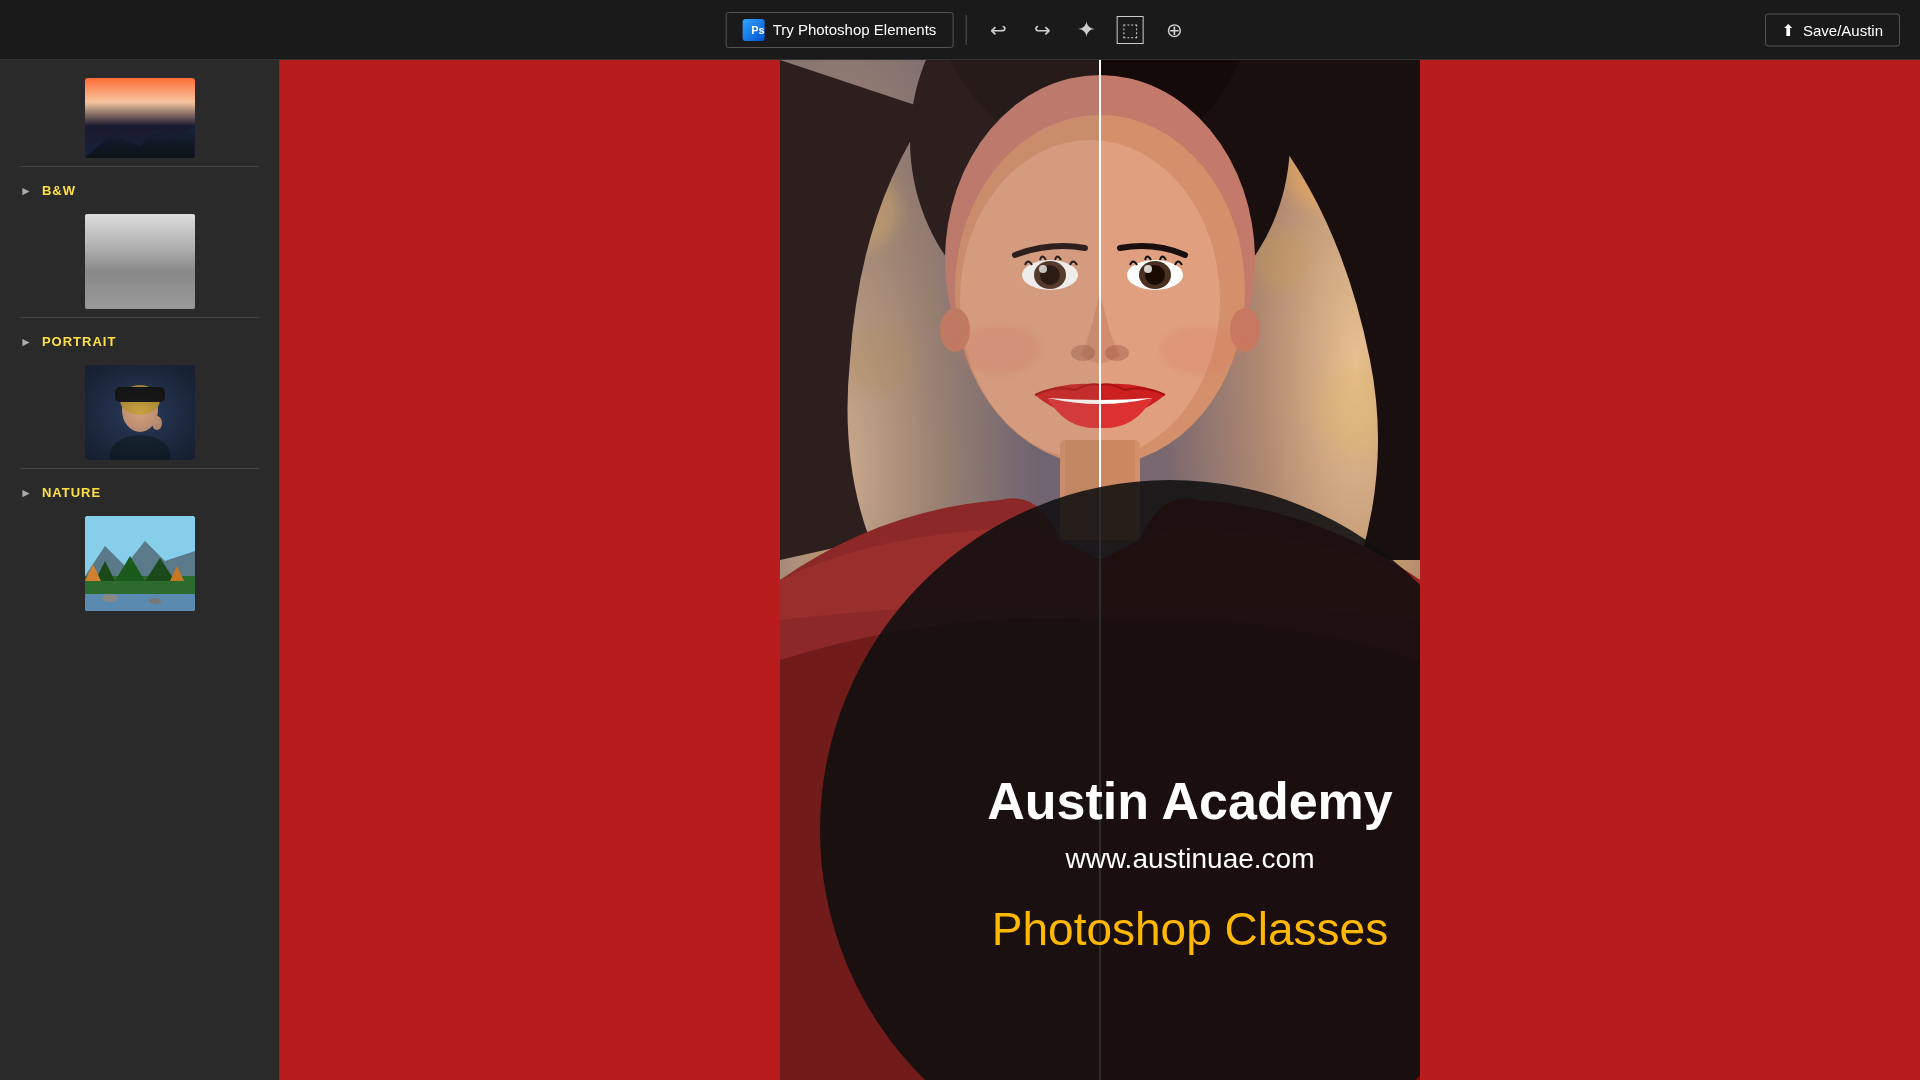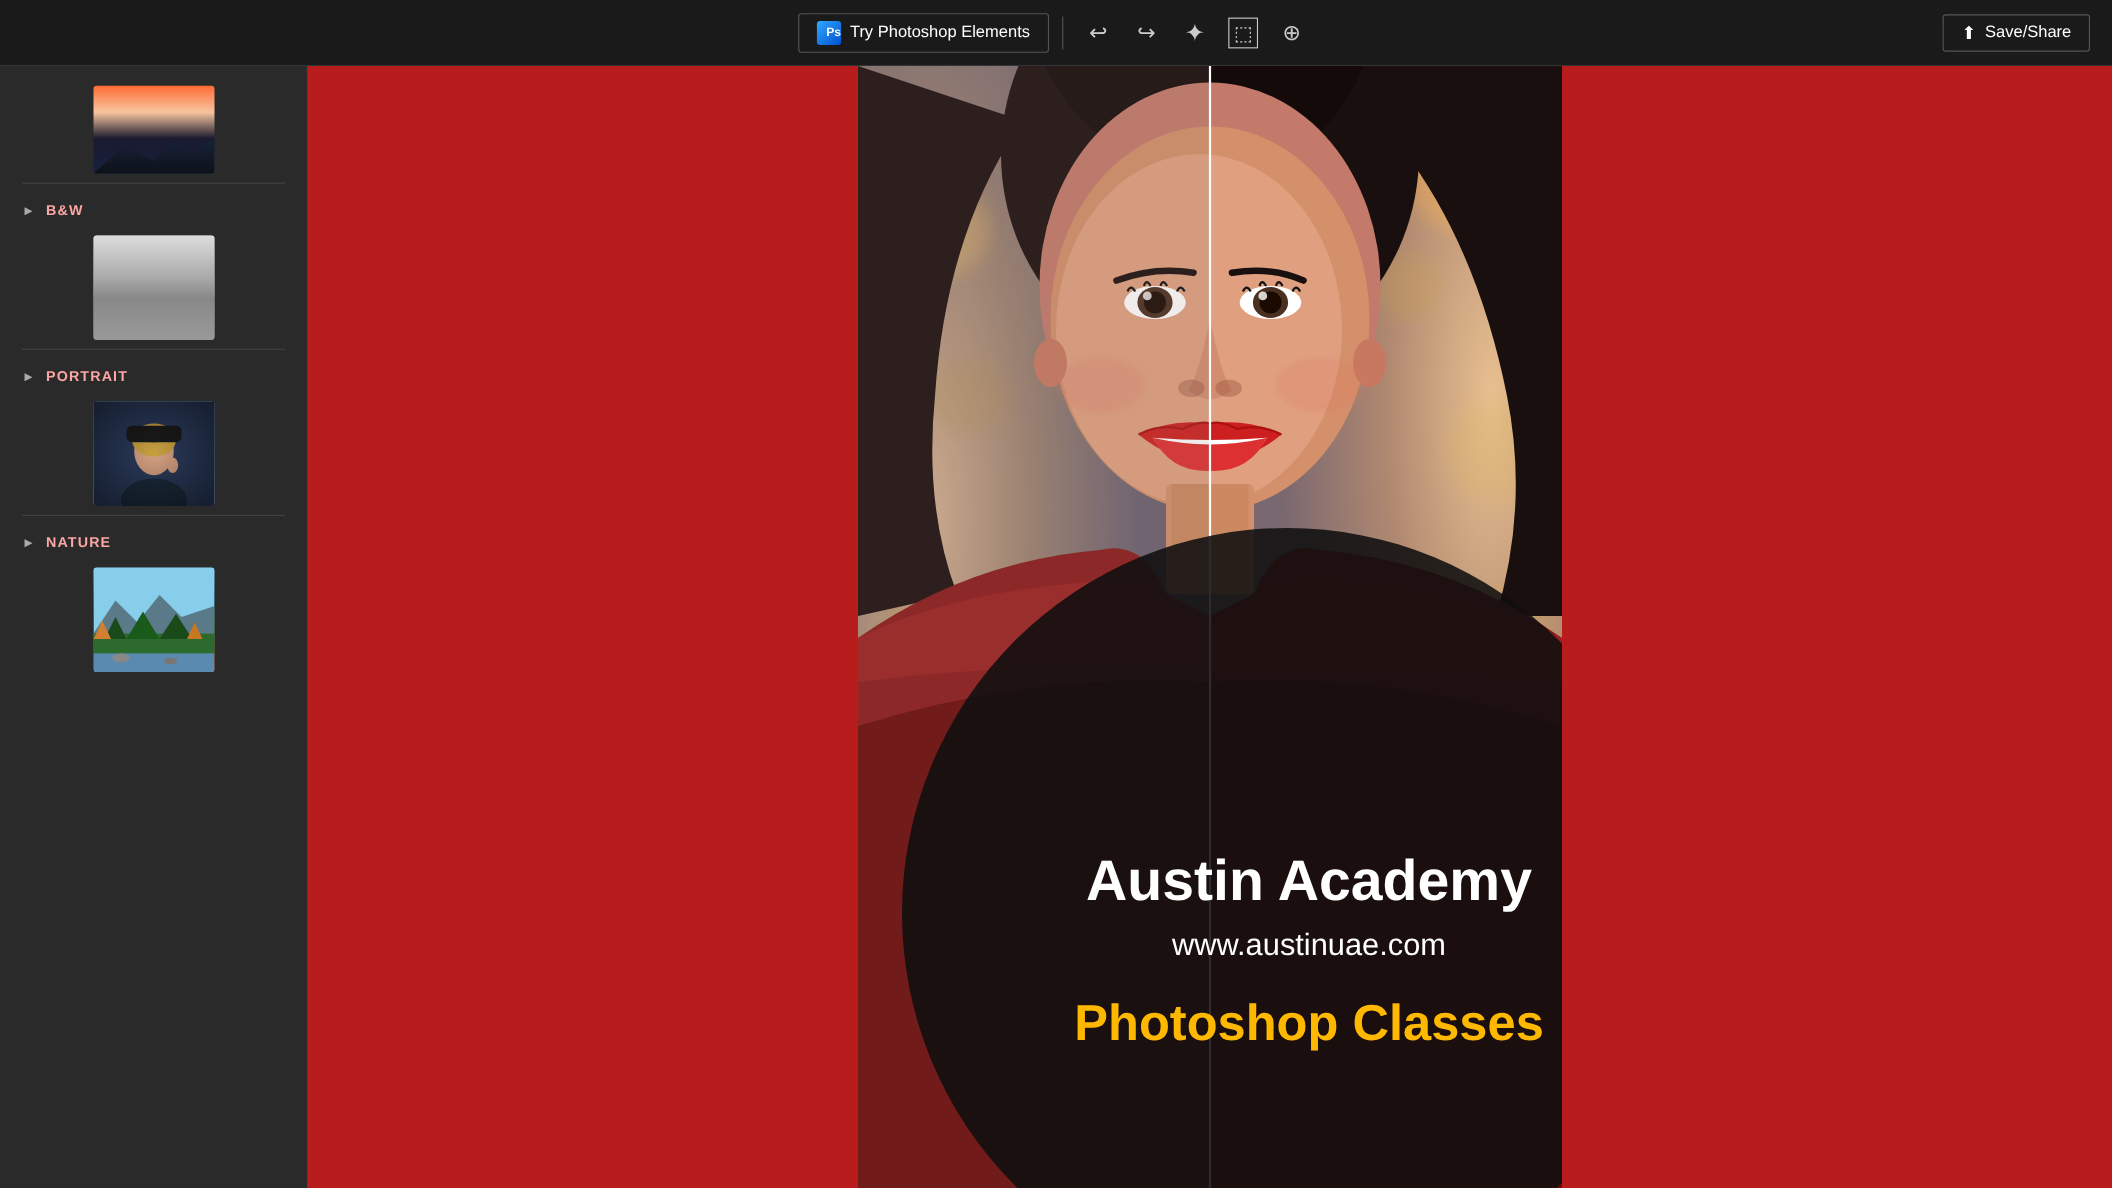--- a/index.html
+++ b/index.html
@@ -181,21 +181,21 @@
       align-items: center;
       gap: 10px;
       padding: 8px 20px;
       cursor: pointer;
     }
     .sidebar-category-chevron {
       color: #aaa;
       font-size: 12px;
     }
     .sidebar-category-label {
-      color: #fca5a5;
+      color: #fde047;
       font-size: 13px;
       font-weight: bold;
       letter-spacing: 1px;
     }
 
     
     .canvas-area {
       flex: 1;
       background: #b91c1c;
       position: relative;
@@ -242,21 +242,21 @@
       margin-bottom: 10px;
     }
     .overlay-website {
       font-size: 28px;
       color: #ffffff;
       text-align: center;
       margin-bottom: 27px;
     }
     .overlay-classes {
       font-size: 46px;
-      font-weight: bold;
+      font-weight: normal;
       color: #FFB800;
       text-align: center;
       margin-bottom: 14px;
     }
     .overlay-contact {
       font-size: 26px;
       color: #ffffff;
       text-align: center;
       line-height: 1.6;
     }
@@ -287,21 +287,21 @@
       <span style="font-size:18px; border:1px solid #ccc; padding:2px 4px;">⬚</span>
     </button>
     <button class="toolbar-btn">
       <span style="font-size:20px;">⊕</span>
     </button>
   </div>
 
   <div class="top-bar-right">
     <button class="save-share-btn">
       <span style="font-size:16px;">⬆</span>
-      <span>Save/Share</span>
+      <span>Save/Austin</span>
     </button>
   </div>
 </div>
 
 <div class="main-content">
 
   <div class="sidebar">
 
     <div class="thumbnail-mountain"></div>
 

